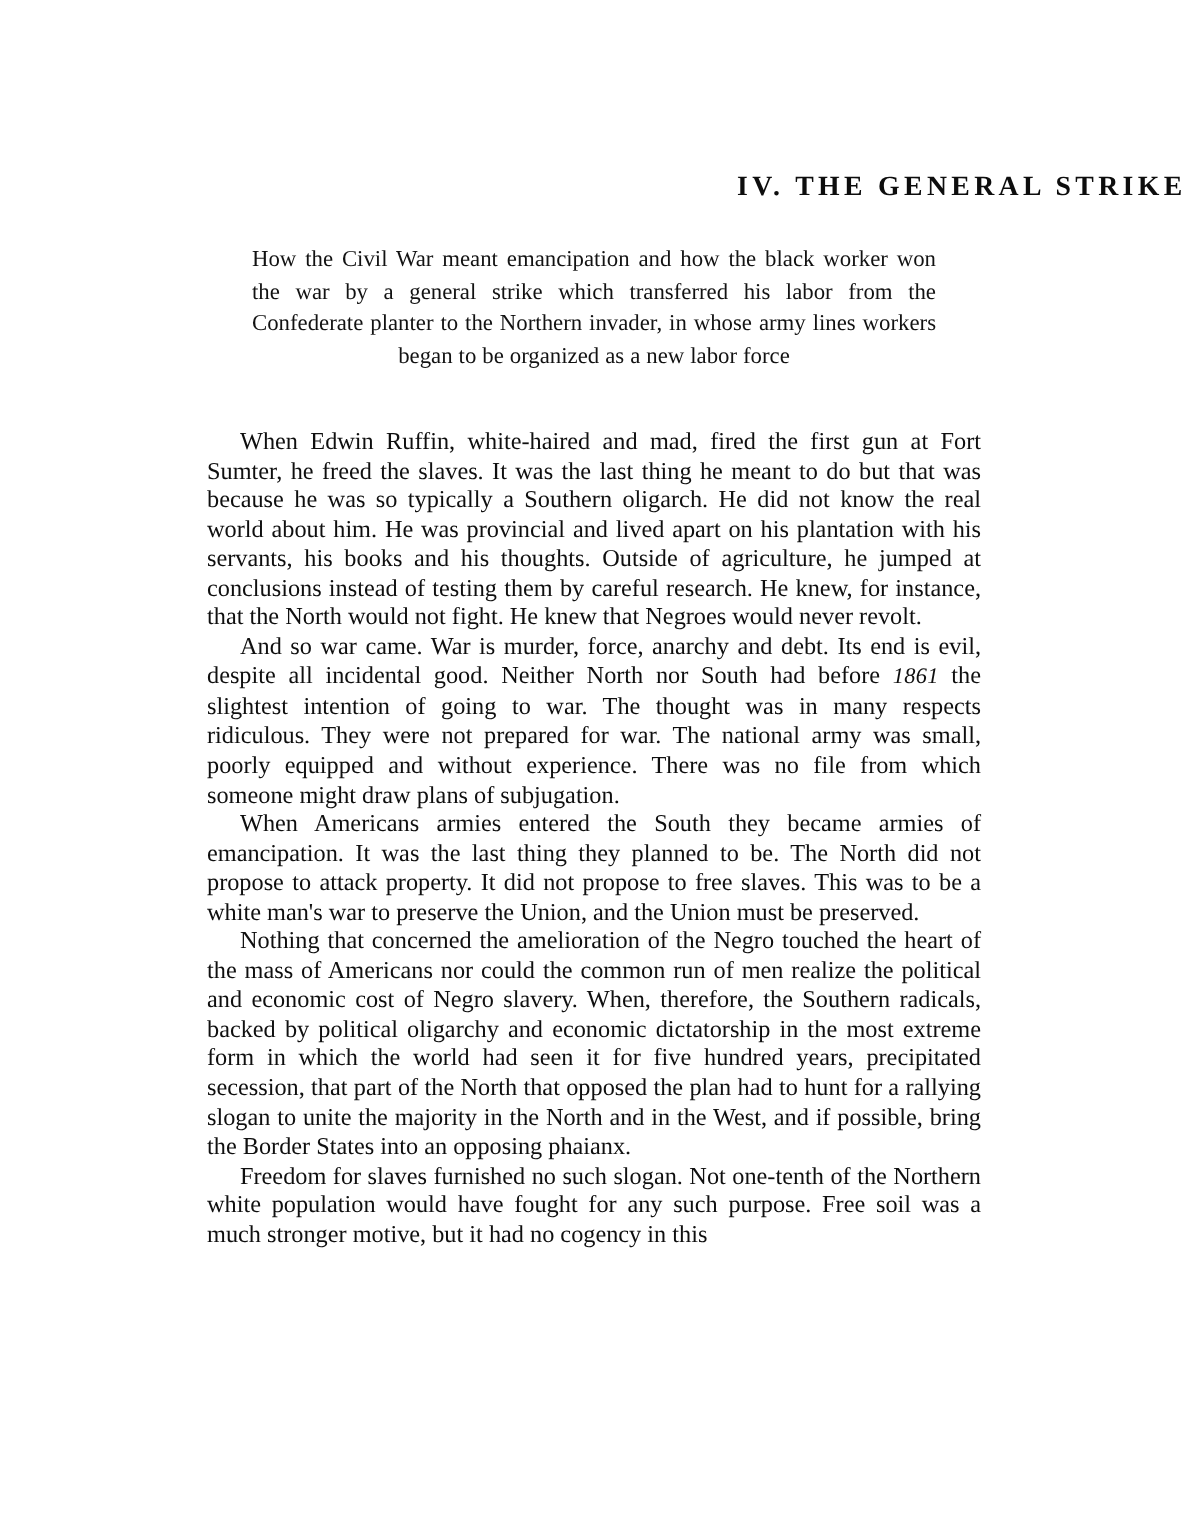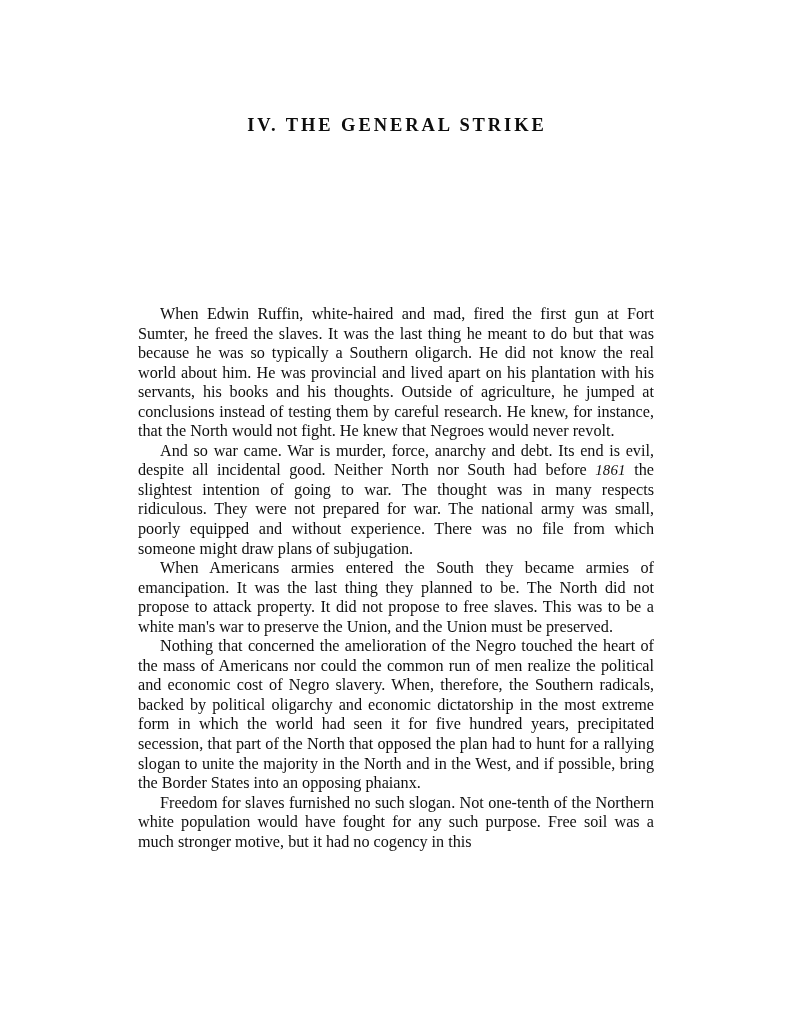--- a/index.html
+++ b/index.html
@@ -20,21 +20,21 @@
     overflow: hidden;
     box-sizing: border-box;
   }
 
   
   .chapter-title {
     position: absolute;
     left: 0;
     right: 0;
     top: 101px;
-    text-align: center;
+    text-align: right;
     font-size: 18.5px;
     line-height: 24px;
     letter-spacing: 2.9px;
     text-indent: 2.9px;
     color: #0d0d0d;
     white-space: nowrap;
   }
 
   
   .epigraph {
@@ -52,21 +52,20 @@
 
   
   .body-block {
     position: absolute;
     left: 138px;
     width: 516px;
     top: 285px;
     font-size: 16.2px;
     line-height: 19.55px;
     color: #0f0f0f;
-    margin-top: 20px;
   }
   .body-block p {
     margin: 0;
     text-align: justify;
     text-align-last: left;
     text-indent: 22px;
     hyphens: manual;
   }
   
   .osf {
@@ -87,20 +86,21 @@
     color: #131313;
   }
 </style>
 </head>
 <body>
 
 <div class="page">
 
   <h1 class="chapter-title">IV. THE GENERAL STRIKE</h1>
 
+  <div class="epigraph">How the Civil War meant emancipation and how the black worker won the war by a general strike which transferred his labor from the Confederate planter to the Northern invader, in whose army lines workers began to be organized as a new labor force</div>
 
   <div class="body-block">
     <p>When Edwin Ruffin, white-haired and mad, fired the first gun at Fort Sumter, he freed the slaves. It was the last thing he meant to do but that was because he was so typically a Southern oligarch. He did not know the real world about him. He was provincial and lived apart on his plantation with his servants, his books and his thoughts. Outside of agriculture, he jumped at conclusions instead of testing them by careful research. He knew, for instance, that the North would not fight. He knew that Negroes would never revolt.</p>
     <p>And so war came. War is murder, force, anarchy and debt. Its end is evil, despite all incidental good. Neither North nor South had before <span class="osf">1861</span> the slightest intention of going to war. The thought was in many respects ridiculous. They were not prepared for war. The national army was small, poorly equipped and without experience. There was no file from which someone might draw plans of sub­jugation.</p>
     <p>When Americans armies entered the South they became armies of emancipation. It was the last thing they planned to be. The North did not propose to attack property. It did not propose to free slaves. This was to be a white man's war to preserve the Union, and the Union must be preserved.</p>
     <p>Nothing that concerned the amelioration of the Negro touched the heart of the mass of Americans nor could the common run of men realize the political and economic cost of Negro slavery. When, there­fore, the Southern radicals, backed by political oligarchy and economic dictatorship in the most extreme form in which the world had seen it for five hundred years, precipitated secession, that part of the North that opposed the plan had to hunt for a rallying slogan to unite the majority in the North and in the West, and if possible, bring the Border States into an opposing phaianx.</p>
     <p>Freedom for slaves furnished no such slogan. Not one-tenth of the Northern white population would have fought for any such purpose. Free soil was a much stronger motive, but it had no cogency in this</p>
   </div>
 
 

